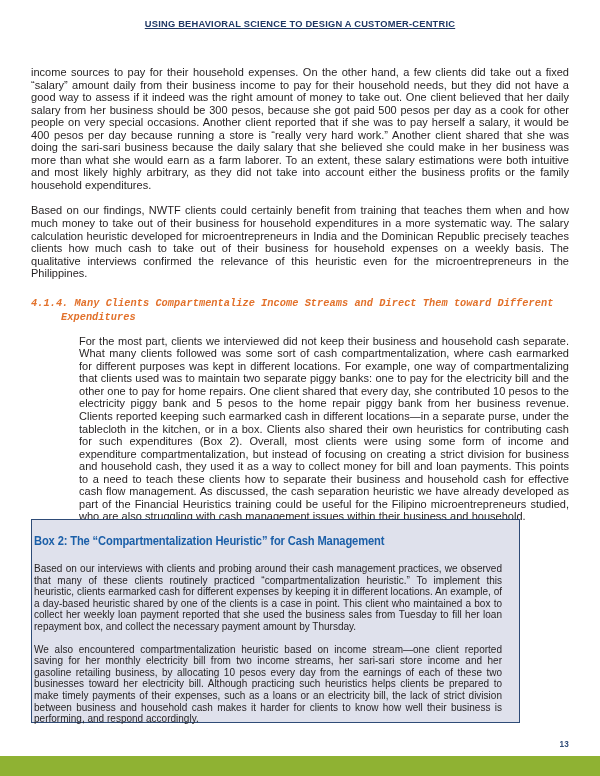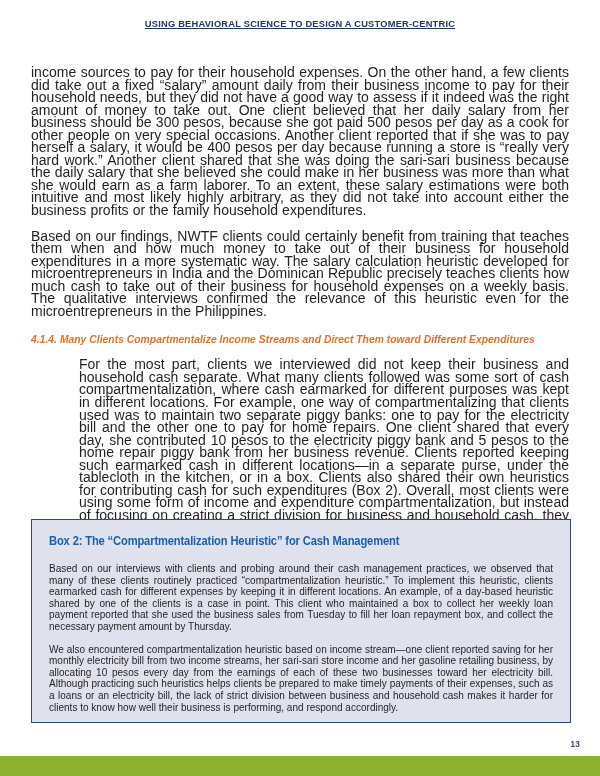--- a/index.html
+++ b/index.html
@@ -43,52 +43,53 @@
   
   .content {
     position: absolute;
     top: 66px;
     left: 31px;
     width: 538px;
   }
 
   p.body-par {
     margin: 0 0 13px 0;
-    font-size: 14px;
+    font-size: 11px;
     line-height: 12.55px;
     color: #231F20;
     text-align: justify;
     letter-spacing: 0.01px;
     word-spacing: 0.15px;
   }
   p.body-par.tight { margin-bottom: 0; margin-left: 48px; }
 
   
   .section-heading {
     margin: 16px 0 11px 0;
     color: #E2712B;
     font-style: italic;
     font-weight: bold;
     font-size: 10.3px;
     line-height: 14px;
     letter-spacing: 0.04px;
     padding-left: 30px;
     text-indent: -30px;
+    font-family: Liberation Mono, monospace;
   }
 
   
   .callout-box {
     position: absolute;
     left: 31px;
     top: 519px;
-    width: 540px;
+    width: 489px;
     height: 204px;
     background: #DFE1EC;
     border: 1.2px solid #2E4B77;
-    padding: 11px 17px 10px 17px;
+    padding: 11px 17px 10px 2px;
   }
   .callout-title {
     color: #1B5FA8;
     font-weight: bold;
     font-size: 12.4px;
     line-height: 16px;
     letter-spacing: -0.15px;
     transform: scaleX(0.90);
     transform-origin: left center;
     margin: 2px 0 14px 0;
@@ -100,21 +101,21 @@
     line-height: 11.6px;
     color: #231F20;
     text-align: justify;
     letter-spacing: 0.01px;
   }
   .callout-box p:last-child { margin-bottom: 0; }
 
   
   .page-number {
     position: absolute;
-    right: 20px;
+    right: 31px;
     top: 740px;
     font-size: 8.2px;
     font-weight: bold;
     color: #2E4B77;
     letter-spacing: 0.2px;
   }
 
   
   .footer-bar {
     position: absolute;

